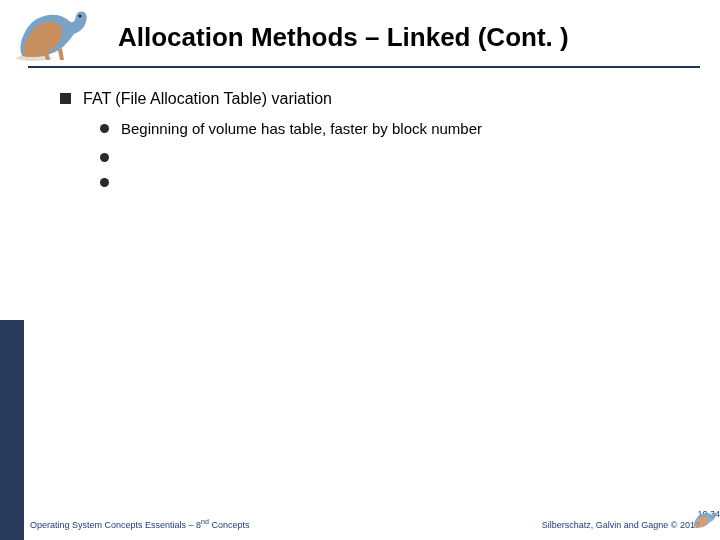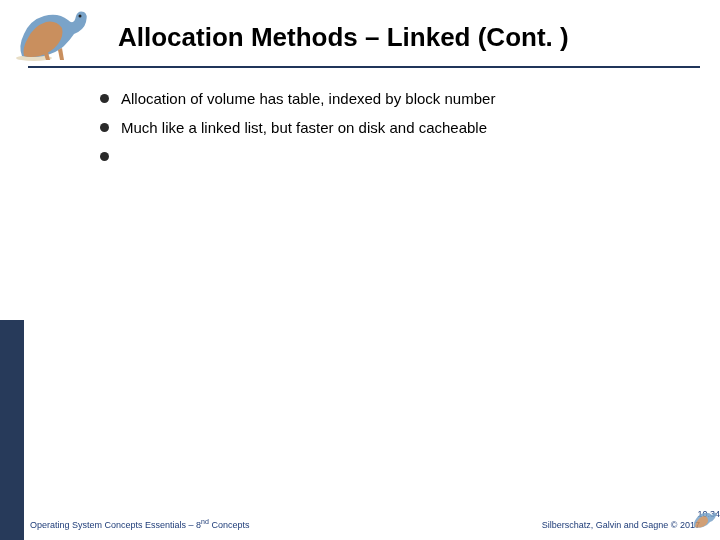--- a/index.html
+++ b/index.html
@@ -37,27 +37,30 @@
       <path d="M10 50 Q8 42 14 32 Q20 20 32 16 Q42 14 48 22 Q50 30 44 38 Q38 46 26 50 Q16 52 10 50 Z" fill="#c98f5e"></path>
       <path d="M30 48 L32 54 L36 54 L34 46 Z" fill="#c98f5e"></path>
       <path d="M44 44 L46 54 L50 54 L48 42 Z" fill="#c98f5e"></path>
       <circle cx="66" cy="10" r="1.5" fill="#222"></circle>
     </svg>
     <div class="title">Allocation Methods – Linked (Cont. )</div>
   </div>
   <div class="hr"></div>
 
   <div class="content">
-    <div class="lvl2">
-      <div class="disc"></div>
-      <div class="lvl2-text">Allocation of volume has table, indexed by block number</div>
+    <div class="lvl1">
+      <div class="sq"></div>
+      <div class="lvl1-text">FAT (File Allocation Table) variation</div>
     </div>
     <div class="lvl2">
       <div class="disc"></div>
-      <div class="lvl2-text">Much like a linked list, but faster on disk and cacheable</div>
+      <div class="lvl2-text">Beginning of volume has table, faster by block number</div>
+    </div>
+    <div class="lvl2">
+      <div class="disc"></div>
     </div>
     <div class="lvl2">
       <div class="disc"></div>
     </div>
   </div>
 
   <div class="footer">
     <div class="foot-left">
       <span>Operating System Concepts Essentials – 8</span><sup>nd</sup><span> Concepts</span>
     </div>

